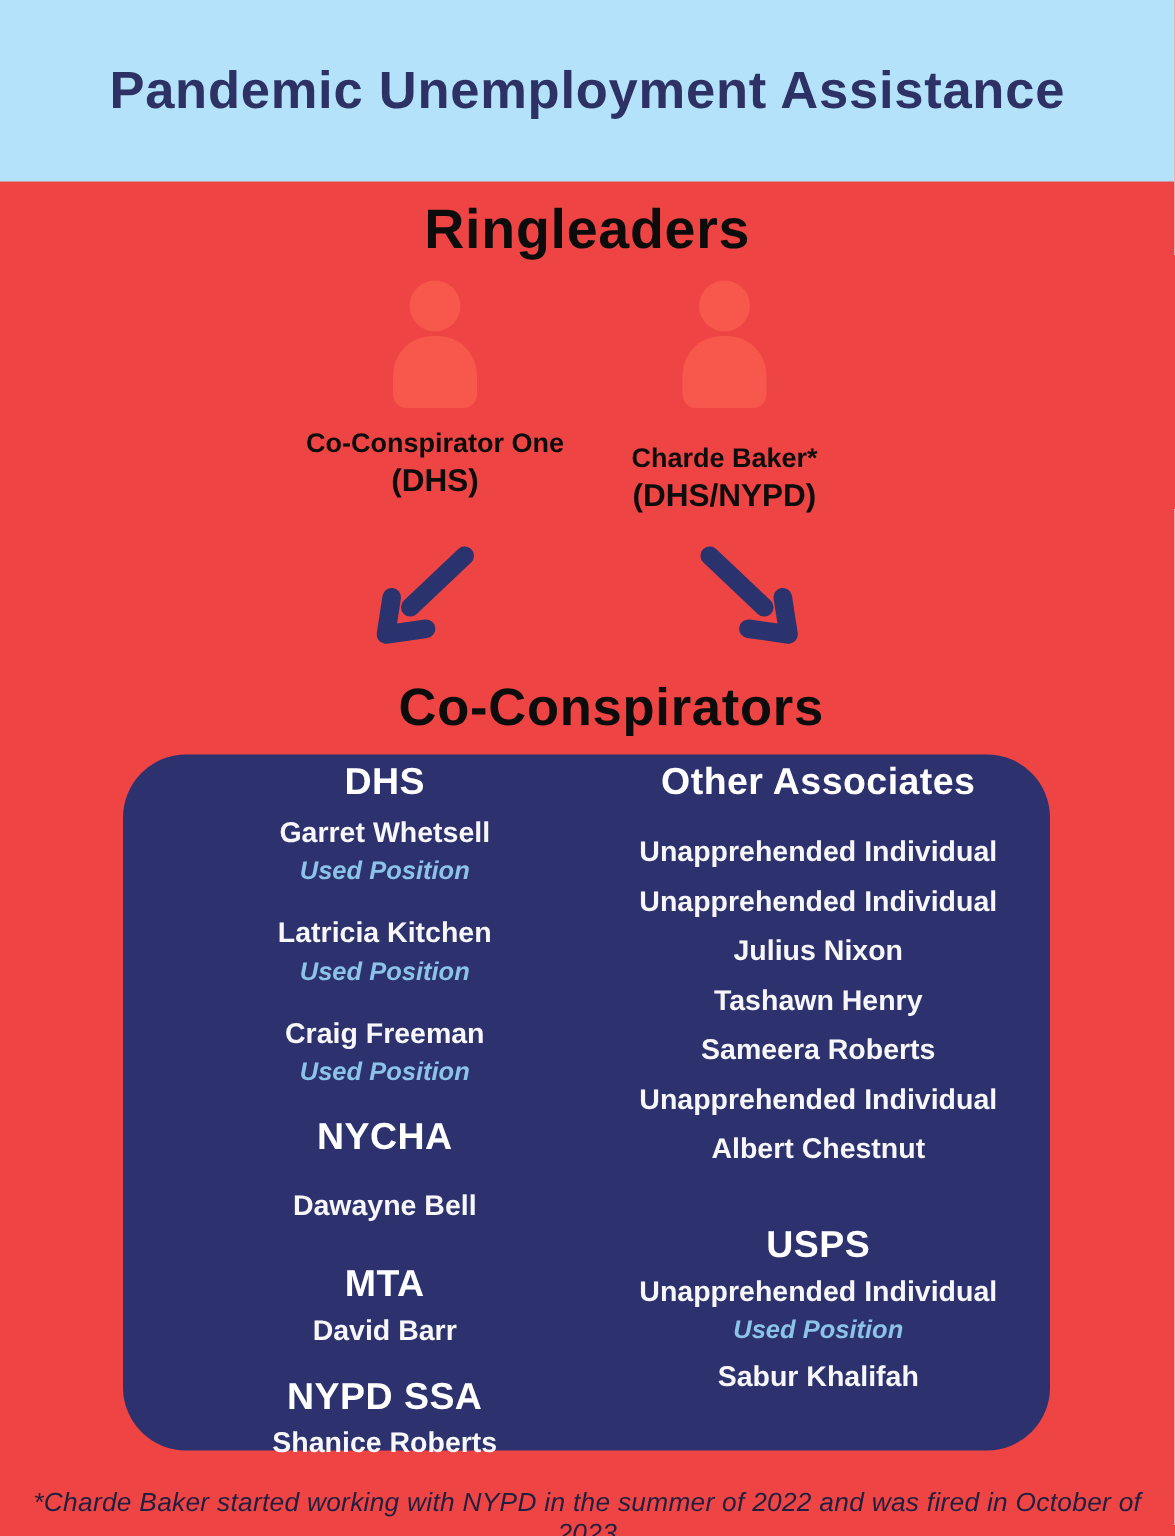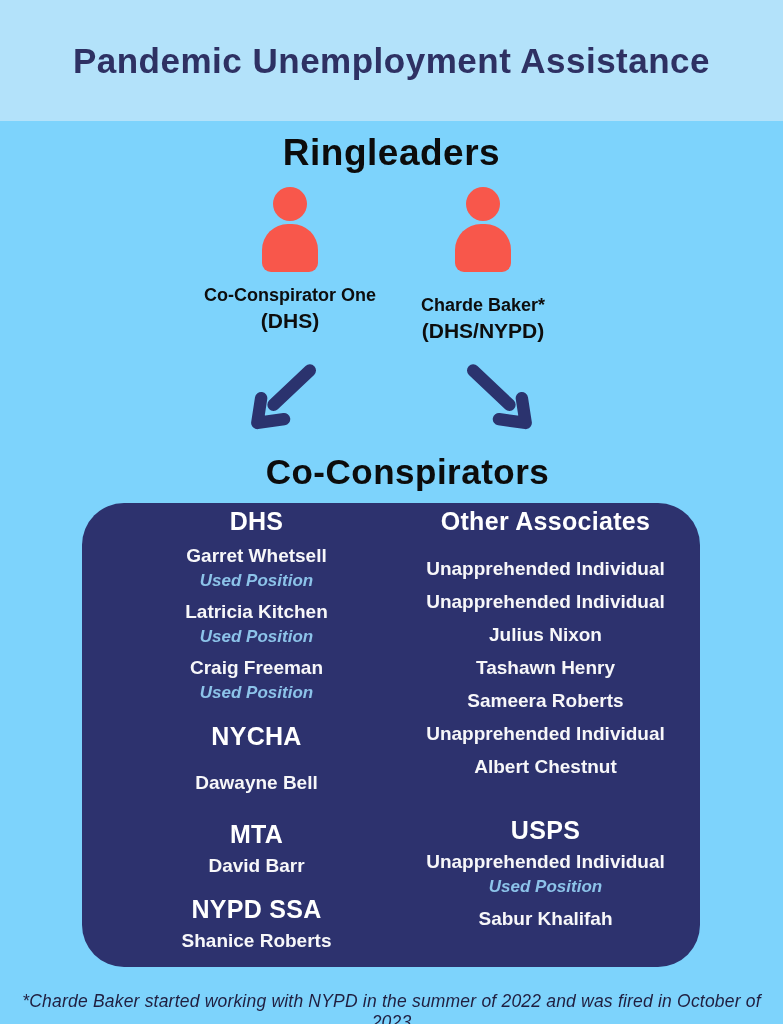--- a/index.html
+++ b/index.html
@@ -9,21 +9,21 @@
     --panel-bg:#2d326e;
     --panel-text:#f7f7f9;
     --note-text:#8cc3e9;
     --person-icon:#f8574b;
     --arrow:#2b336e;
     --footnote-text:#201f40;
   }
   *{margin:0;padding:0;box-sizing:border-box;}
   html,body{background:#ffffff;}
   body{font-family:"Liberation Sans","DejaVu Sans",sans-serif;}
-  .page{position:relative;width:783px;height:1024px;background:#7dd3fc;overflow:hidden;}
+  .page{position:relative;width:783px;height:1024px;background:#ef4444;overflow:hidden;}
 
   
   .banner{position:absolute;top:0;left:0;width:783px;height:121px;background:var(--banner-bg);
     display:flex;flex-direction:column;align-items:center;justify-content:center;}
   .title-line{font-size:35px;line-height:46px;font-weight:bold;color:var(--banner-text);letter-spacing:.5px;text-align:center;}
 
   
   .ringleaders-heading{position:absolute;top:132px;left:0;width:783px;text-align:center;
     font-size:37px;font-weight:bold;color:var(--heading-text);letter-spacing:.5px;}
   .coconspirators-heading{position:absolute;top:452px;left:16px;width:783px;text-align:center;
@@ -53,21 +53,21 @@
   .col{width:50%;padding-top:3px;display:flex;flex-direction:column;align-items:center;text-align:center;}
   .col-left{padding-left:40px;}
   .org-section{display:flex;flex-direction:column;align-items:center;width:100%;}
   .org-heading{font-size:25px;line-height:30px;font-weight:bold;color:#ffffff;letter-spacing:.3px;}
   .member{display:flex;flex-direction:column;align-items:center;}
   .member-name{font-size:19px;line-height:23px;font-weight:bold;color:var(--panel-text);}
   .member-note{font-size:17px;line-height:21px;font-weight:bold;font-style:italic;color:var(--note-text);margin-top:3px;}
   .member-note:empty{display:none;}
 
   
-  .mt5{margin-top:5px;}.mt8{margin-top:8px;}.mt10{margin-top:10px;}.mt13{margin-top:9px;}
+  .mt5{margin-top:5px;}.mt8{margin-top:8px;}.mt10{margin-top:10px;}.mt13{margin-top:20px;}
   .mt17{margin-top:17px;}.mt18{margin-top:18px;gap:15px;}.mt21{margin-top:21px;}.mt25{margin-top:25px;}.mt37{margin-top:37px;}
 
   
   .footnote{position:absolute;top:991px;left:0;width:783px;text-align:center;
     font-size:17.5px;font-style:italic;color:var(--footnote-text);letter-spacing:.2px;}
 </style>
 </head>
 <body>
 
 <div class="page">

